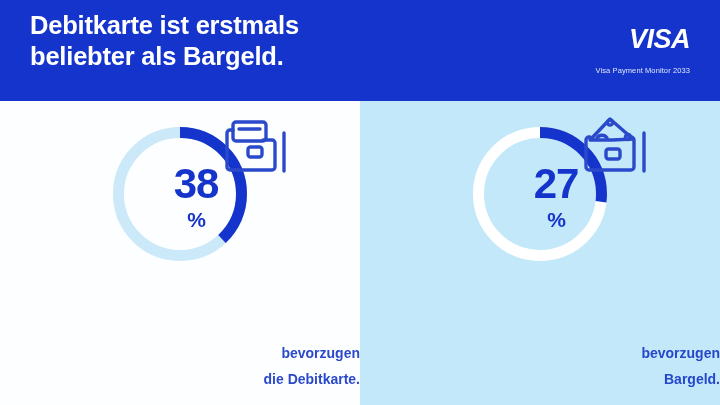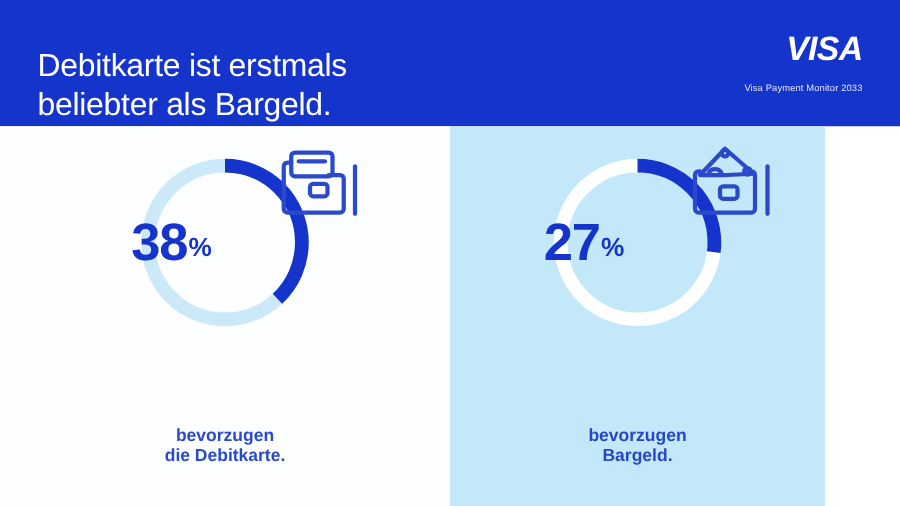--- a/index.html
+++ b/index.html
@@ -24,26 +24,26 @@
     position: absolute;
     left: 0; top: 0;
     width: 720px;
     height: 101px;
     background: #1434CB;
   }
 
   .header-title {
     position: absolute;
     left: 30px;
-    top: 38px;
+    top: 10px;
     width: 420px;
     color: #ffffff;
     font-size: 25.5px;
     line-height: 31px;
-    font-weight: 400;
+    font-weight: 700;
     letter-spacing: -0.2px;
     white-space: pre-line;
   }
 
   .visa-logo {
     position: absolute;
     right: 30px;
     top: 24px;
     color: #ffffff;
     font-size: 27px;
@@ -72,49 +72,50 @@
     height: 304px;
     display: flex;
   }
 
   .panel {
     position: relative;
     height: 304px;
   }
 
   .panel-left  { width: 360px; background: #FDFEFF; }
-  .panel-right { width: 300px; background: #C2E8FA; }
+  .panel-right { width: 360px; background: #C2E8FA; }
 
   
   .donut-wrap {
     position: absolute;
     left: 50%;
     top: 18px;
     transform: translateX(-50%);
     width: 150px;
     height: 150px;
   }
 
   .donut-svg {
     position: absolute;
     left: 0; top: 0;
     width: 150px;
     height: 150px;
   }
 
   .donut-label {
     position: absolute;
-    left: 0; top: 0;
+    left: 16px; top: 0;
     width: 150px;
     height: 150px;
     display: flex;
     align-items: center;
-    justify-content: flex-start;
+    justify-content: center;
     color: #1434CB;
     line-height: 1;
+    flex-direction: column;
   }
 
   .donut-value {
     font-size: 42px;
     font-weight: 700;
     letter-spacing: -1px;
   }
 
   .donut-pct {
     font-size: 21px;
@@ -134,24 +135,24 @@
     width: 84px;
     height: 84px;
   }
 
   
   .caption {
     position: absolute;
     left: 0;
     top: 239px;
     width: 100%;
-    text-align: center;
+    text-align: right;
     color: #2B4ACB;
     font-size: 14px;
-    line-height: 16px;
+    line-height: 26px;
     font-weight: 700;
     white-space: pre-line;
   }
   .panel-right .caption { color: #2647C9; }
 </style>
 </head>
 <body>
 
 <div class="infographic">
 

